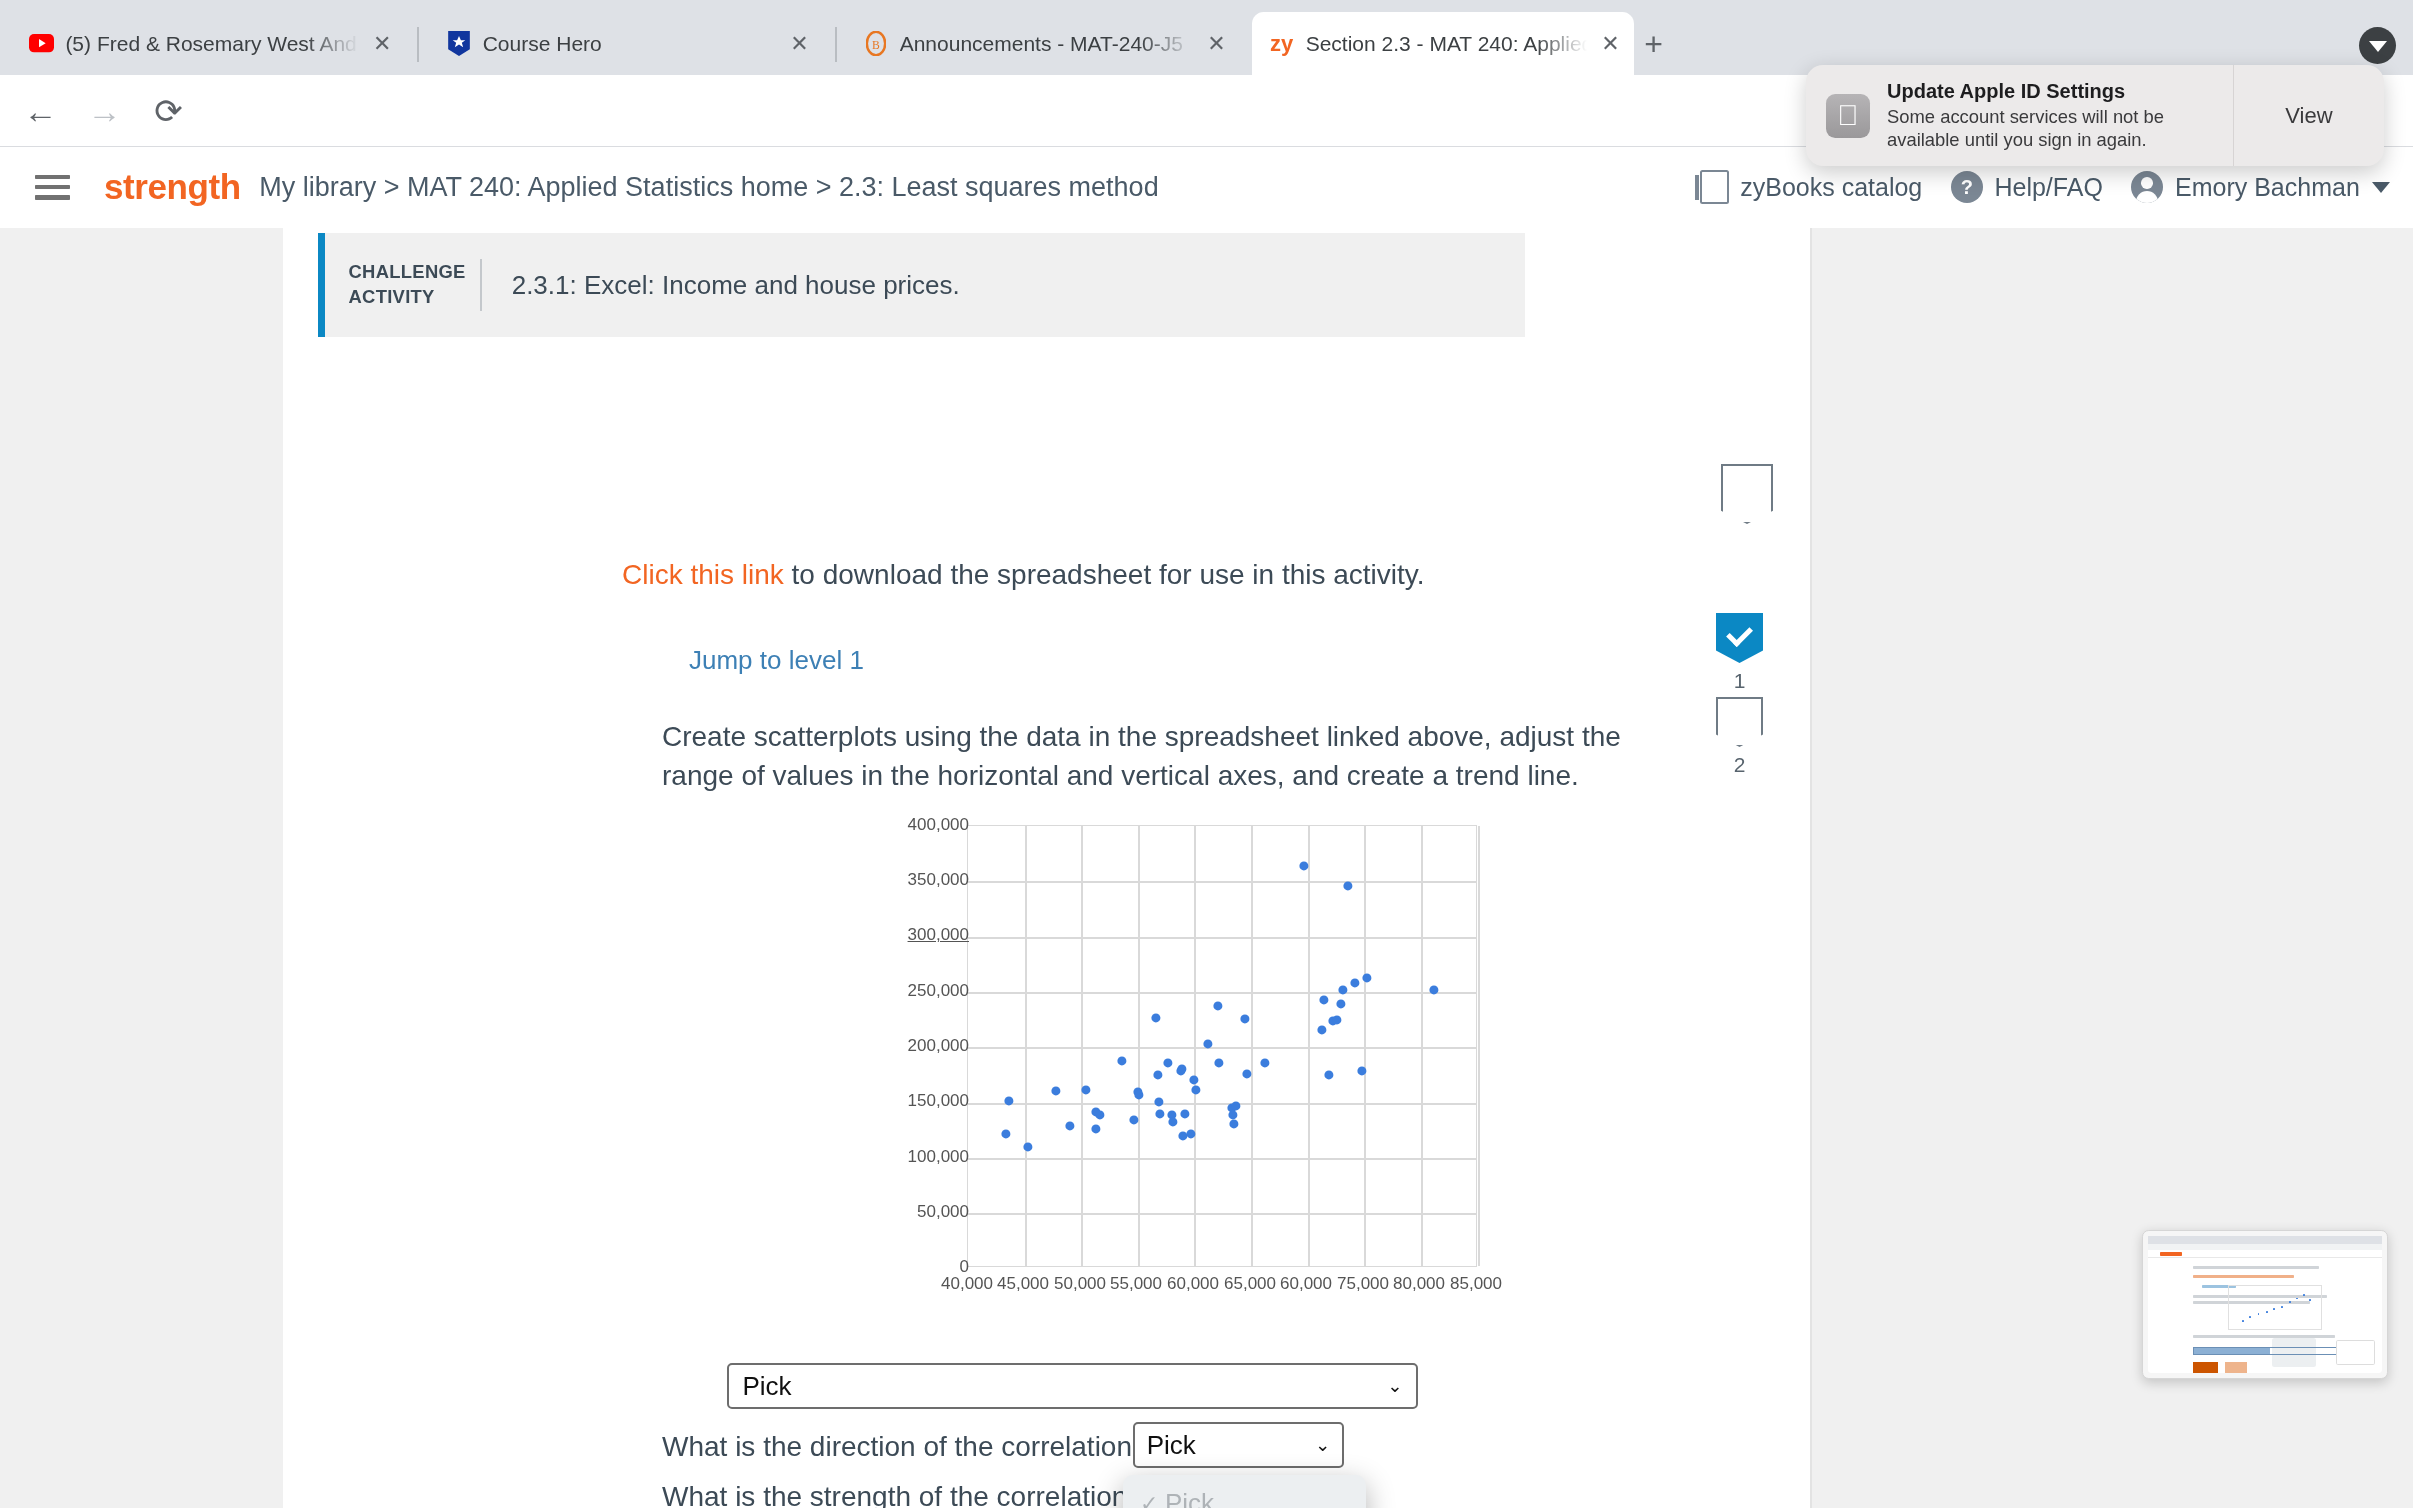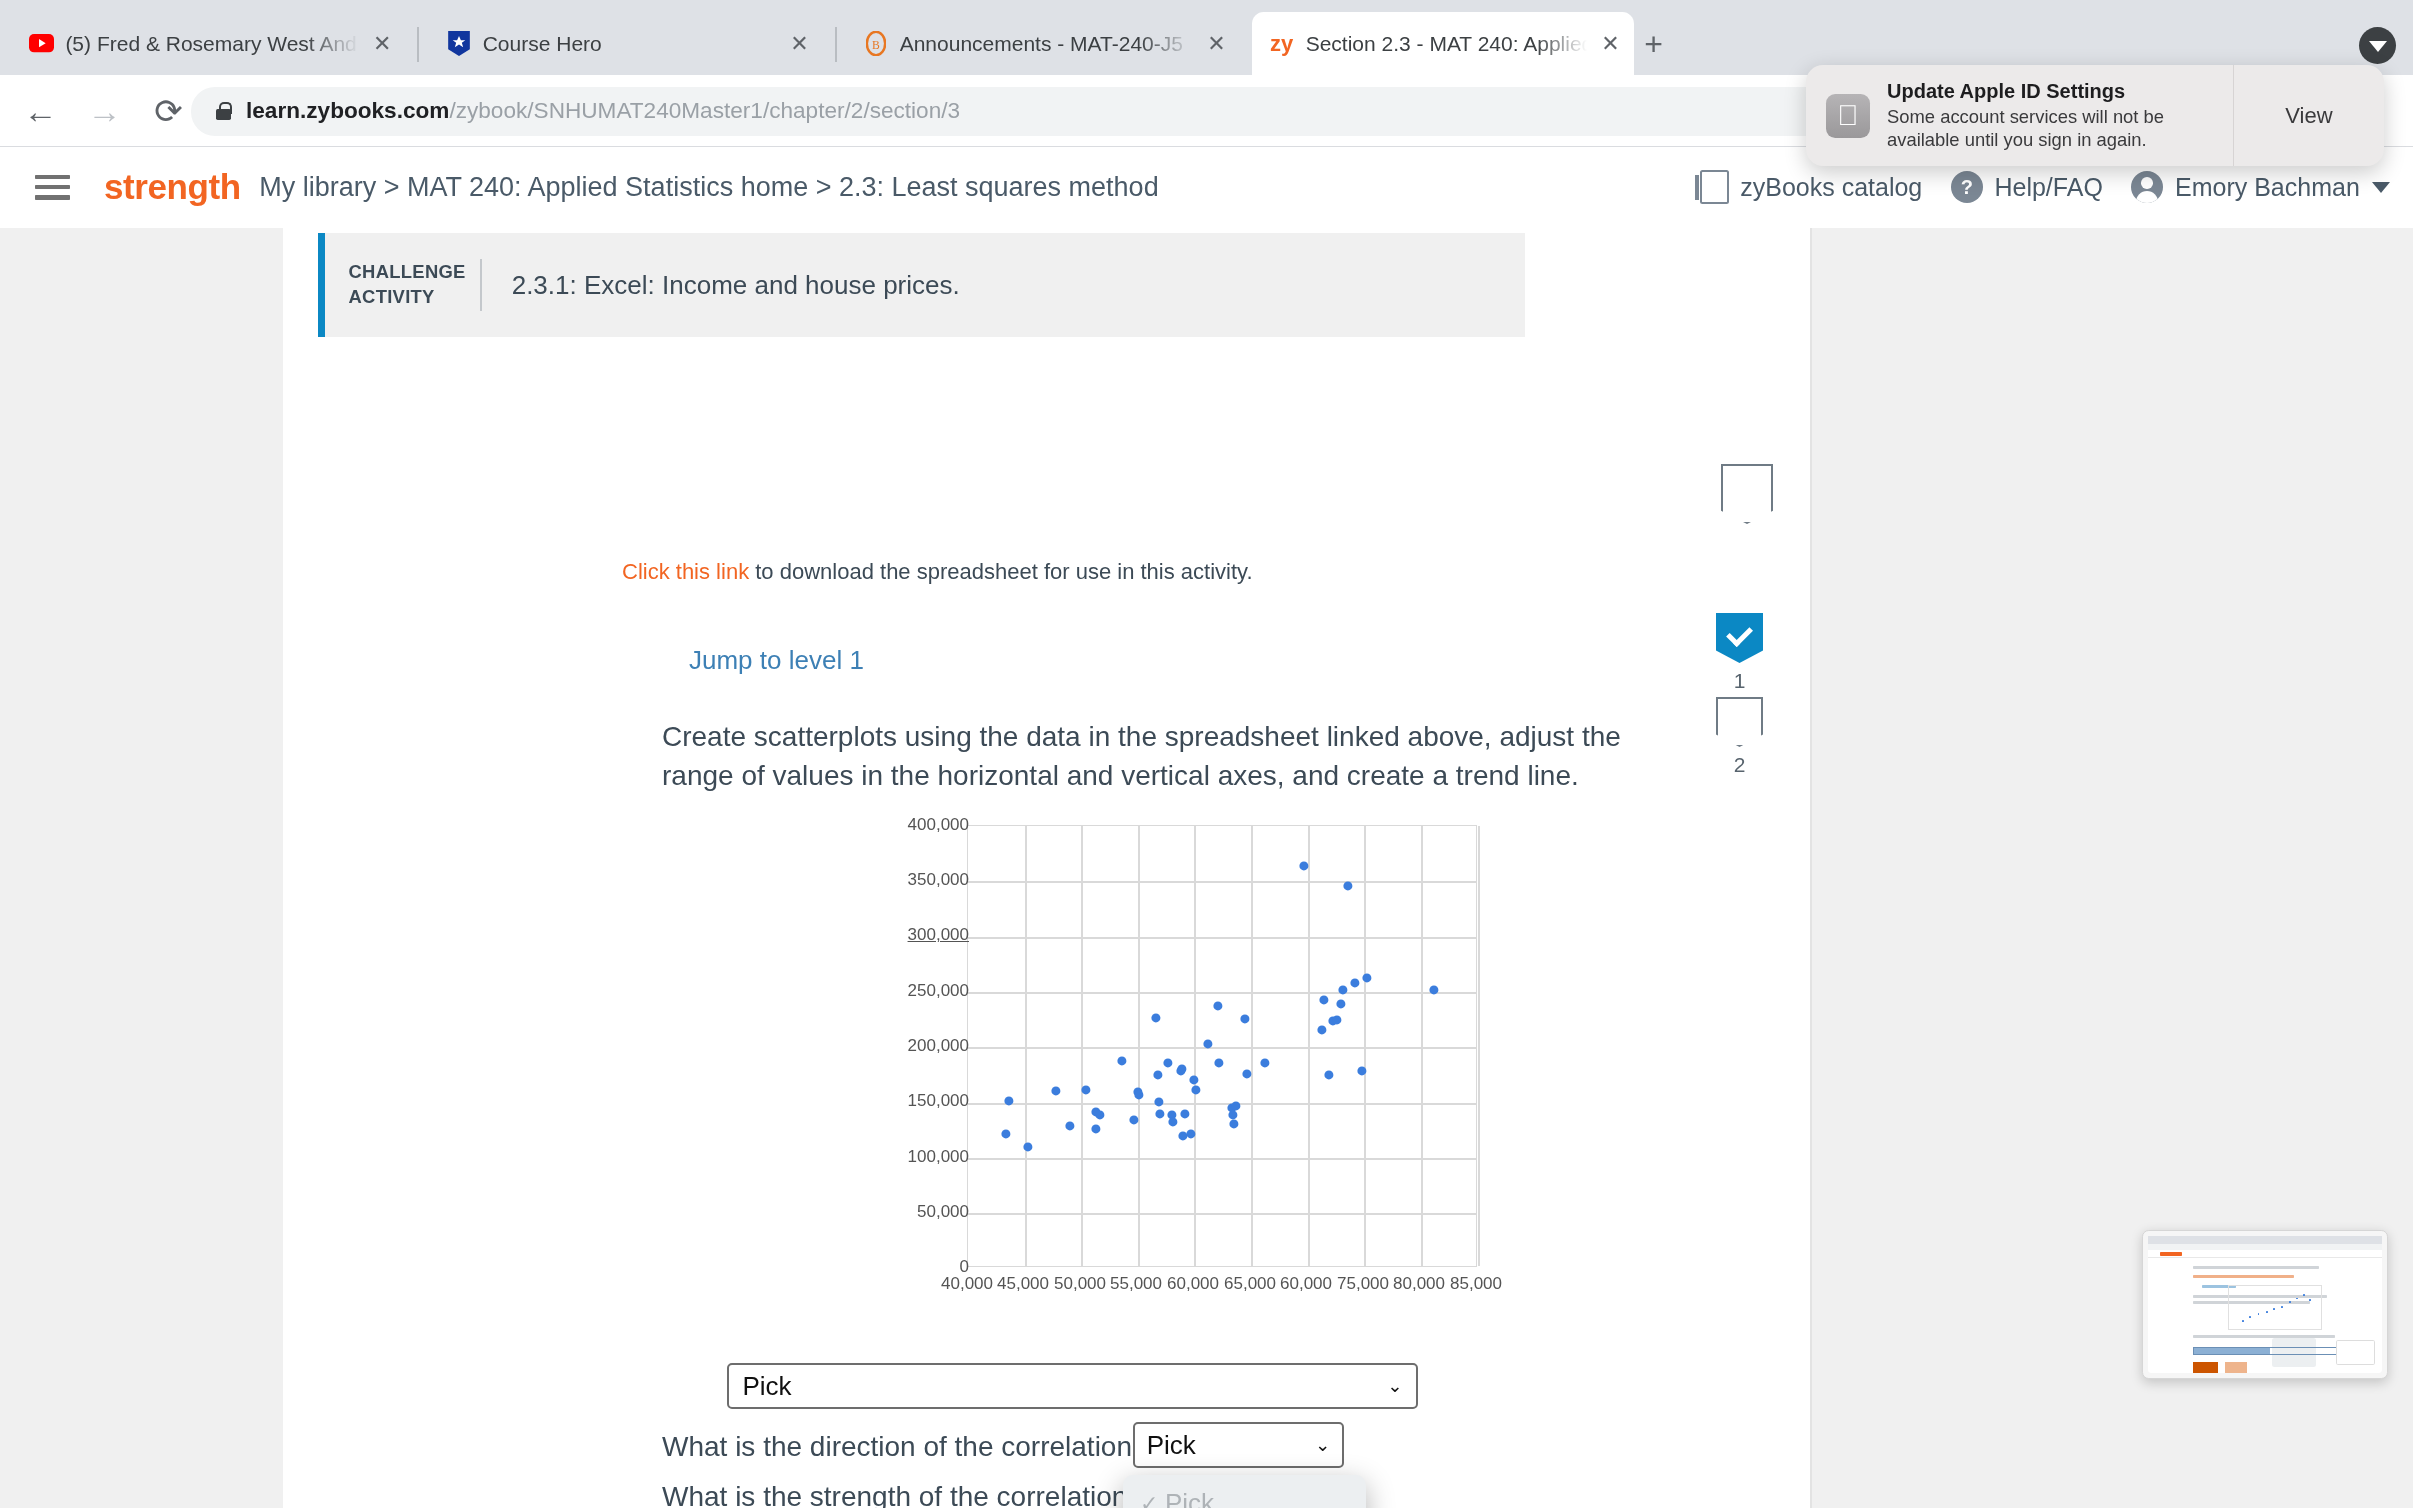--- a/index.html
+++ b/index.html
@@ -212,21 +212,21 @@
   .ca-vline { width: 1.7px; height: 52px; background: #c4c8cc; }
   .ca-title { margin-left: 30px; font-size: 26px; color: #3c4a56; }
   .ca-flag {
     position: absolute; left: 1721px; top: 236px; width: 52px; height: 60px;
     border: 2.5px solid #6f7b85; background: #fff;
     clip-path: polygon(0 0, 100% 0, 100% 78%, 50% 100%, 0 78%);
     z-index: 5;
   }
 
   .link-line {
-    position: absolute; left: 622px; top: 331px; font-size: 22px; color: #3c4a56;
+    position: absolute; left: 622px; top: 331px; font-size: 28px; color: #3c4a56;
   }
   .link-line a { color: #f26522; text-decoration: none; cursor: pointer; }
 
   .jump-level {
     position: absolute; left: 689px; top: 417px;
     font-size: 26px; color: #3d80b5; cursor: pointer;
   }
 
   .instruction {
     position: absolute; left: 662px; top: 490px; width: 1031px;
@@ -386,24 +386,20 @@
   </div>
 
   <div class="newtab">+</div>
   <div class="win-chevron"></div>
 </div>
 
 <div class="chrome-toolbar">
   <div class="nav-btn">←</div>
   <div class="nav-btn disabled">→</div>
   <div class="nav-btn">⟳</div>
-  <div class="omnibox">
-    <span class="lock"></span>
-    <span class="url"><b>learn.zybooks.com</b><span>/zybook/SNHUMAT240Master1/chapter/2/section/3</span></span>
-  </div>
 </div>
 <div class="toolbar-divider"></div>
 
 <div class="notification">
   <div class="notif-body">
     <div class="apple-icon"></div>
     <div class="notif-text">
       <div class="notif-title">Update Apple ID Settings</div>
       <div class="notif-sub">Some account services will not be available until you sign in again.</div>
     </div>

